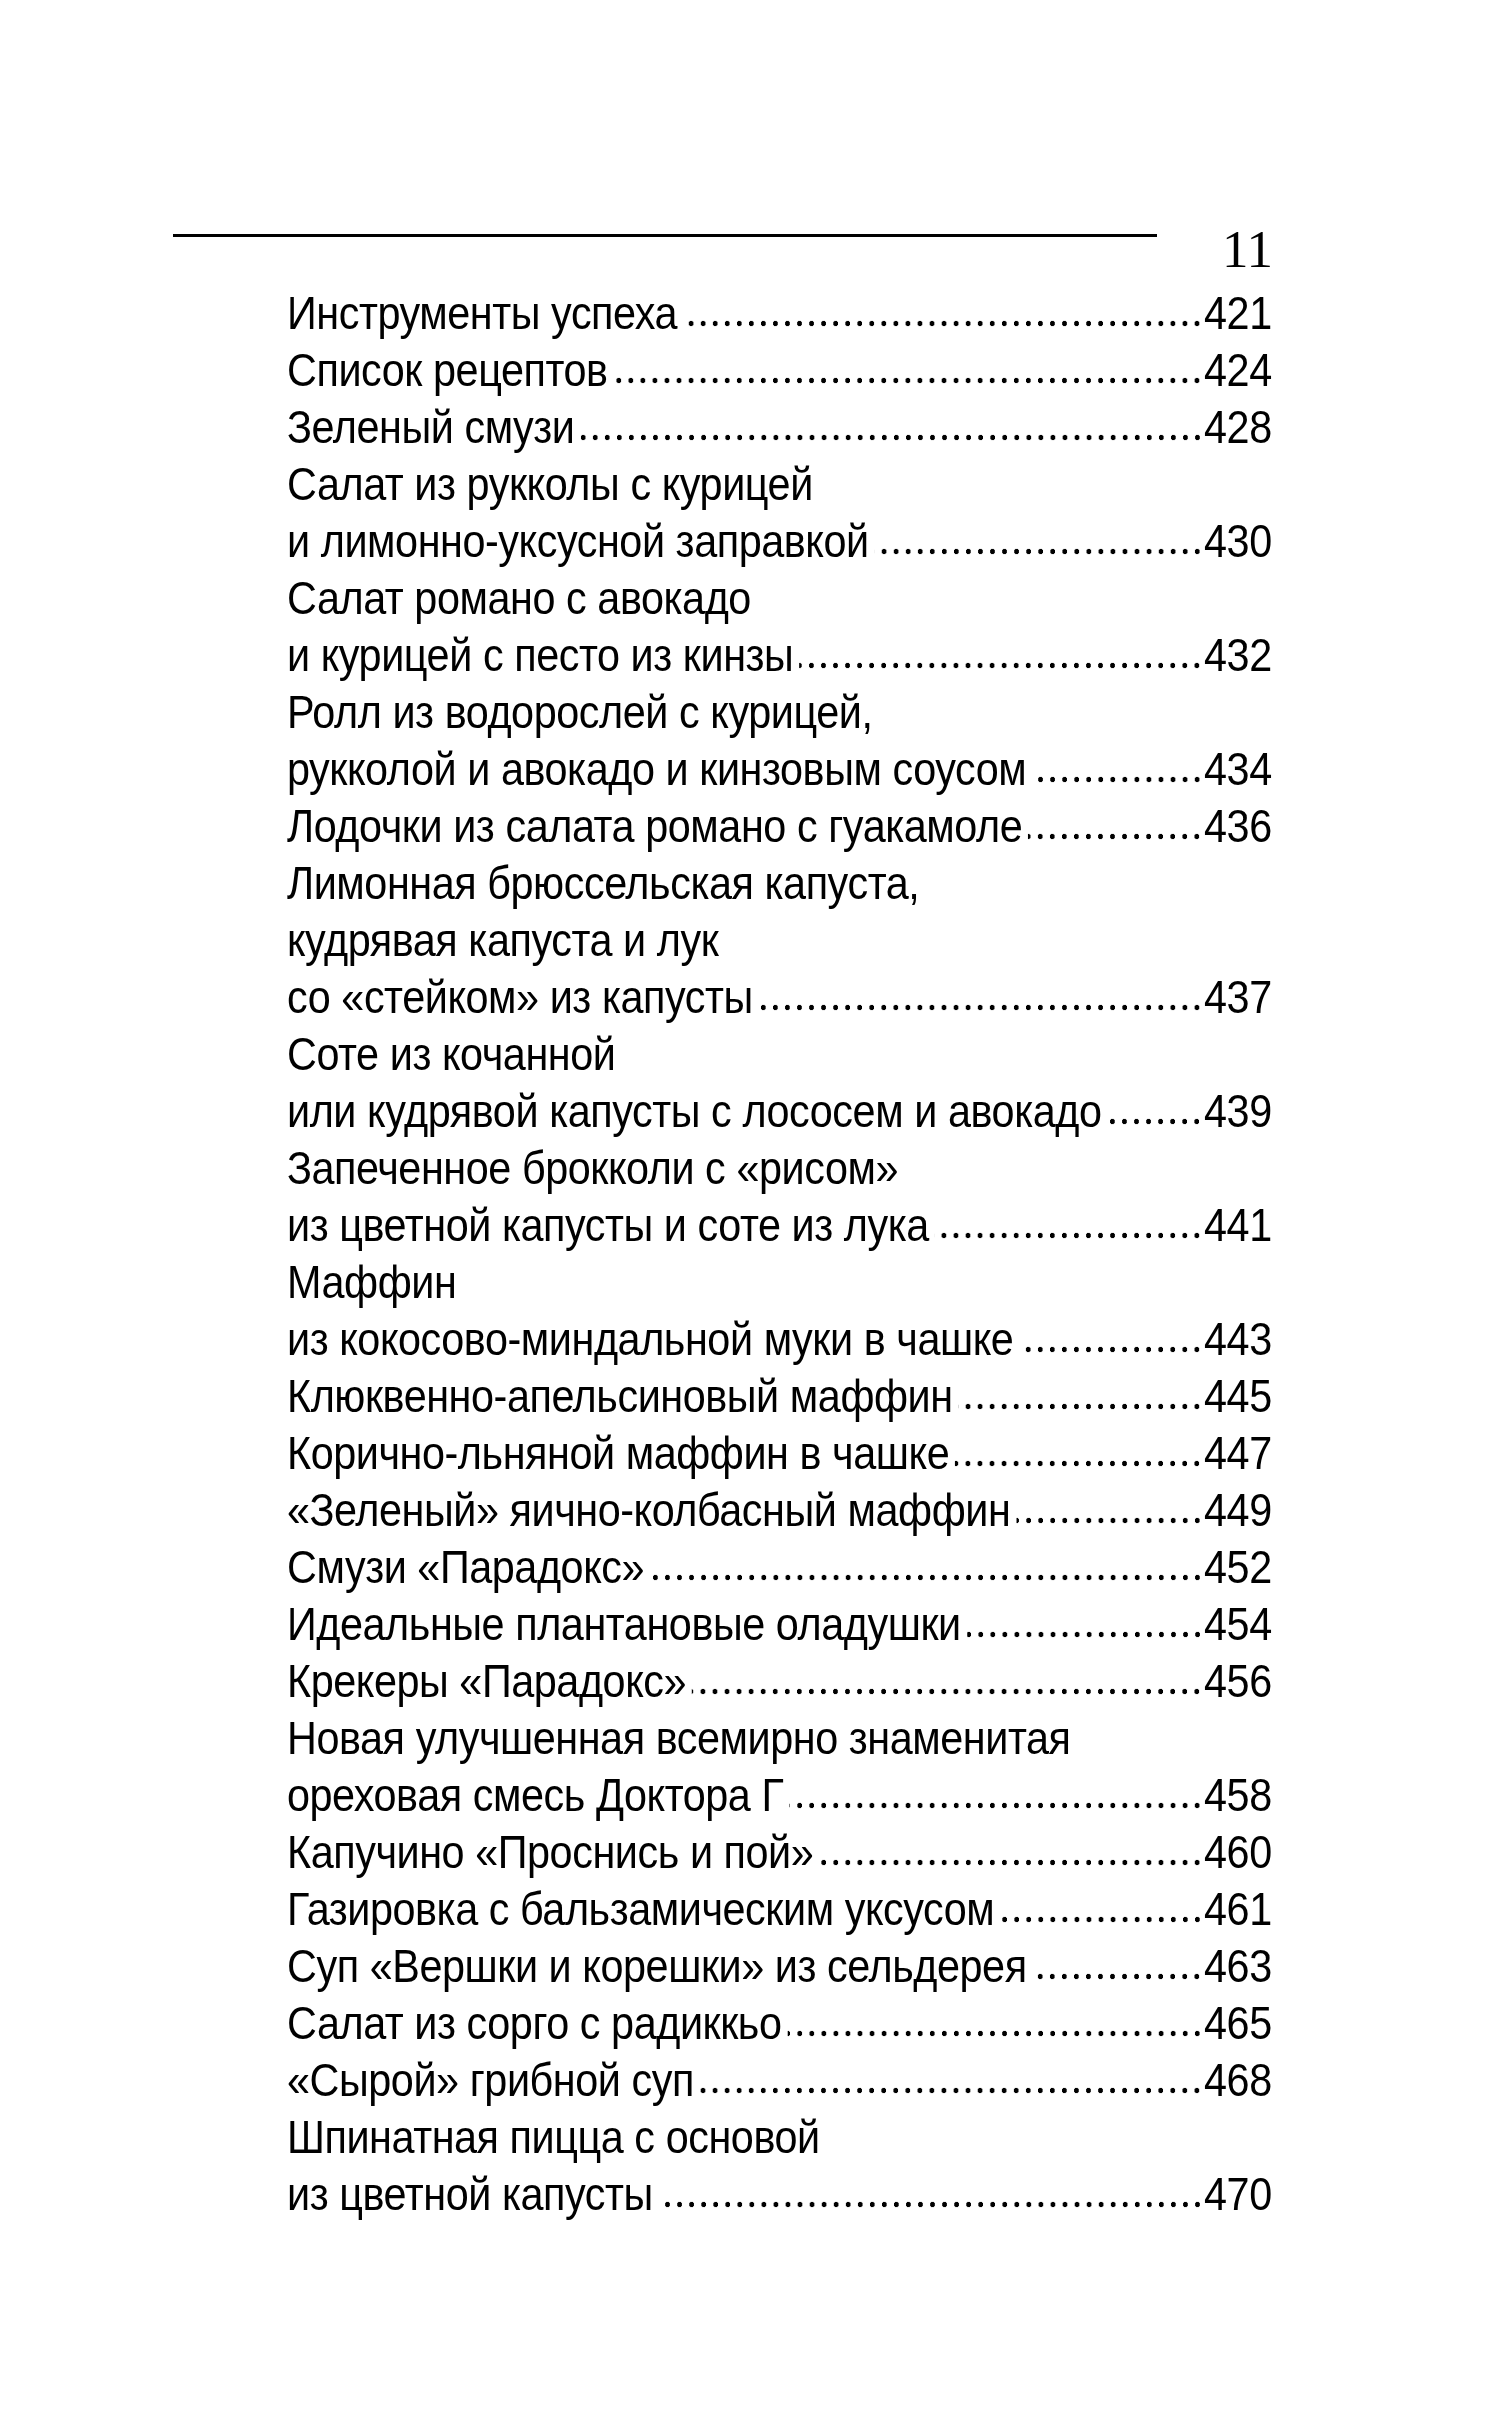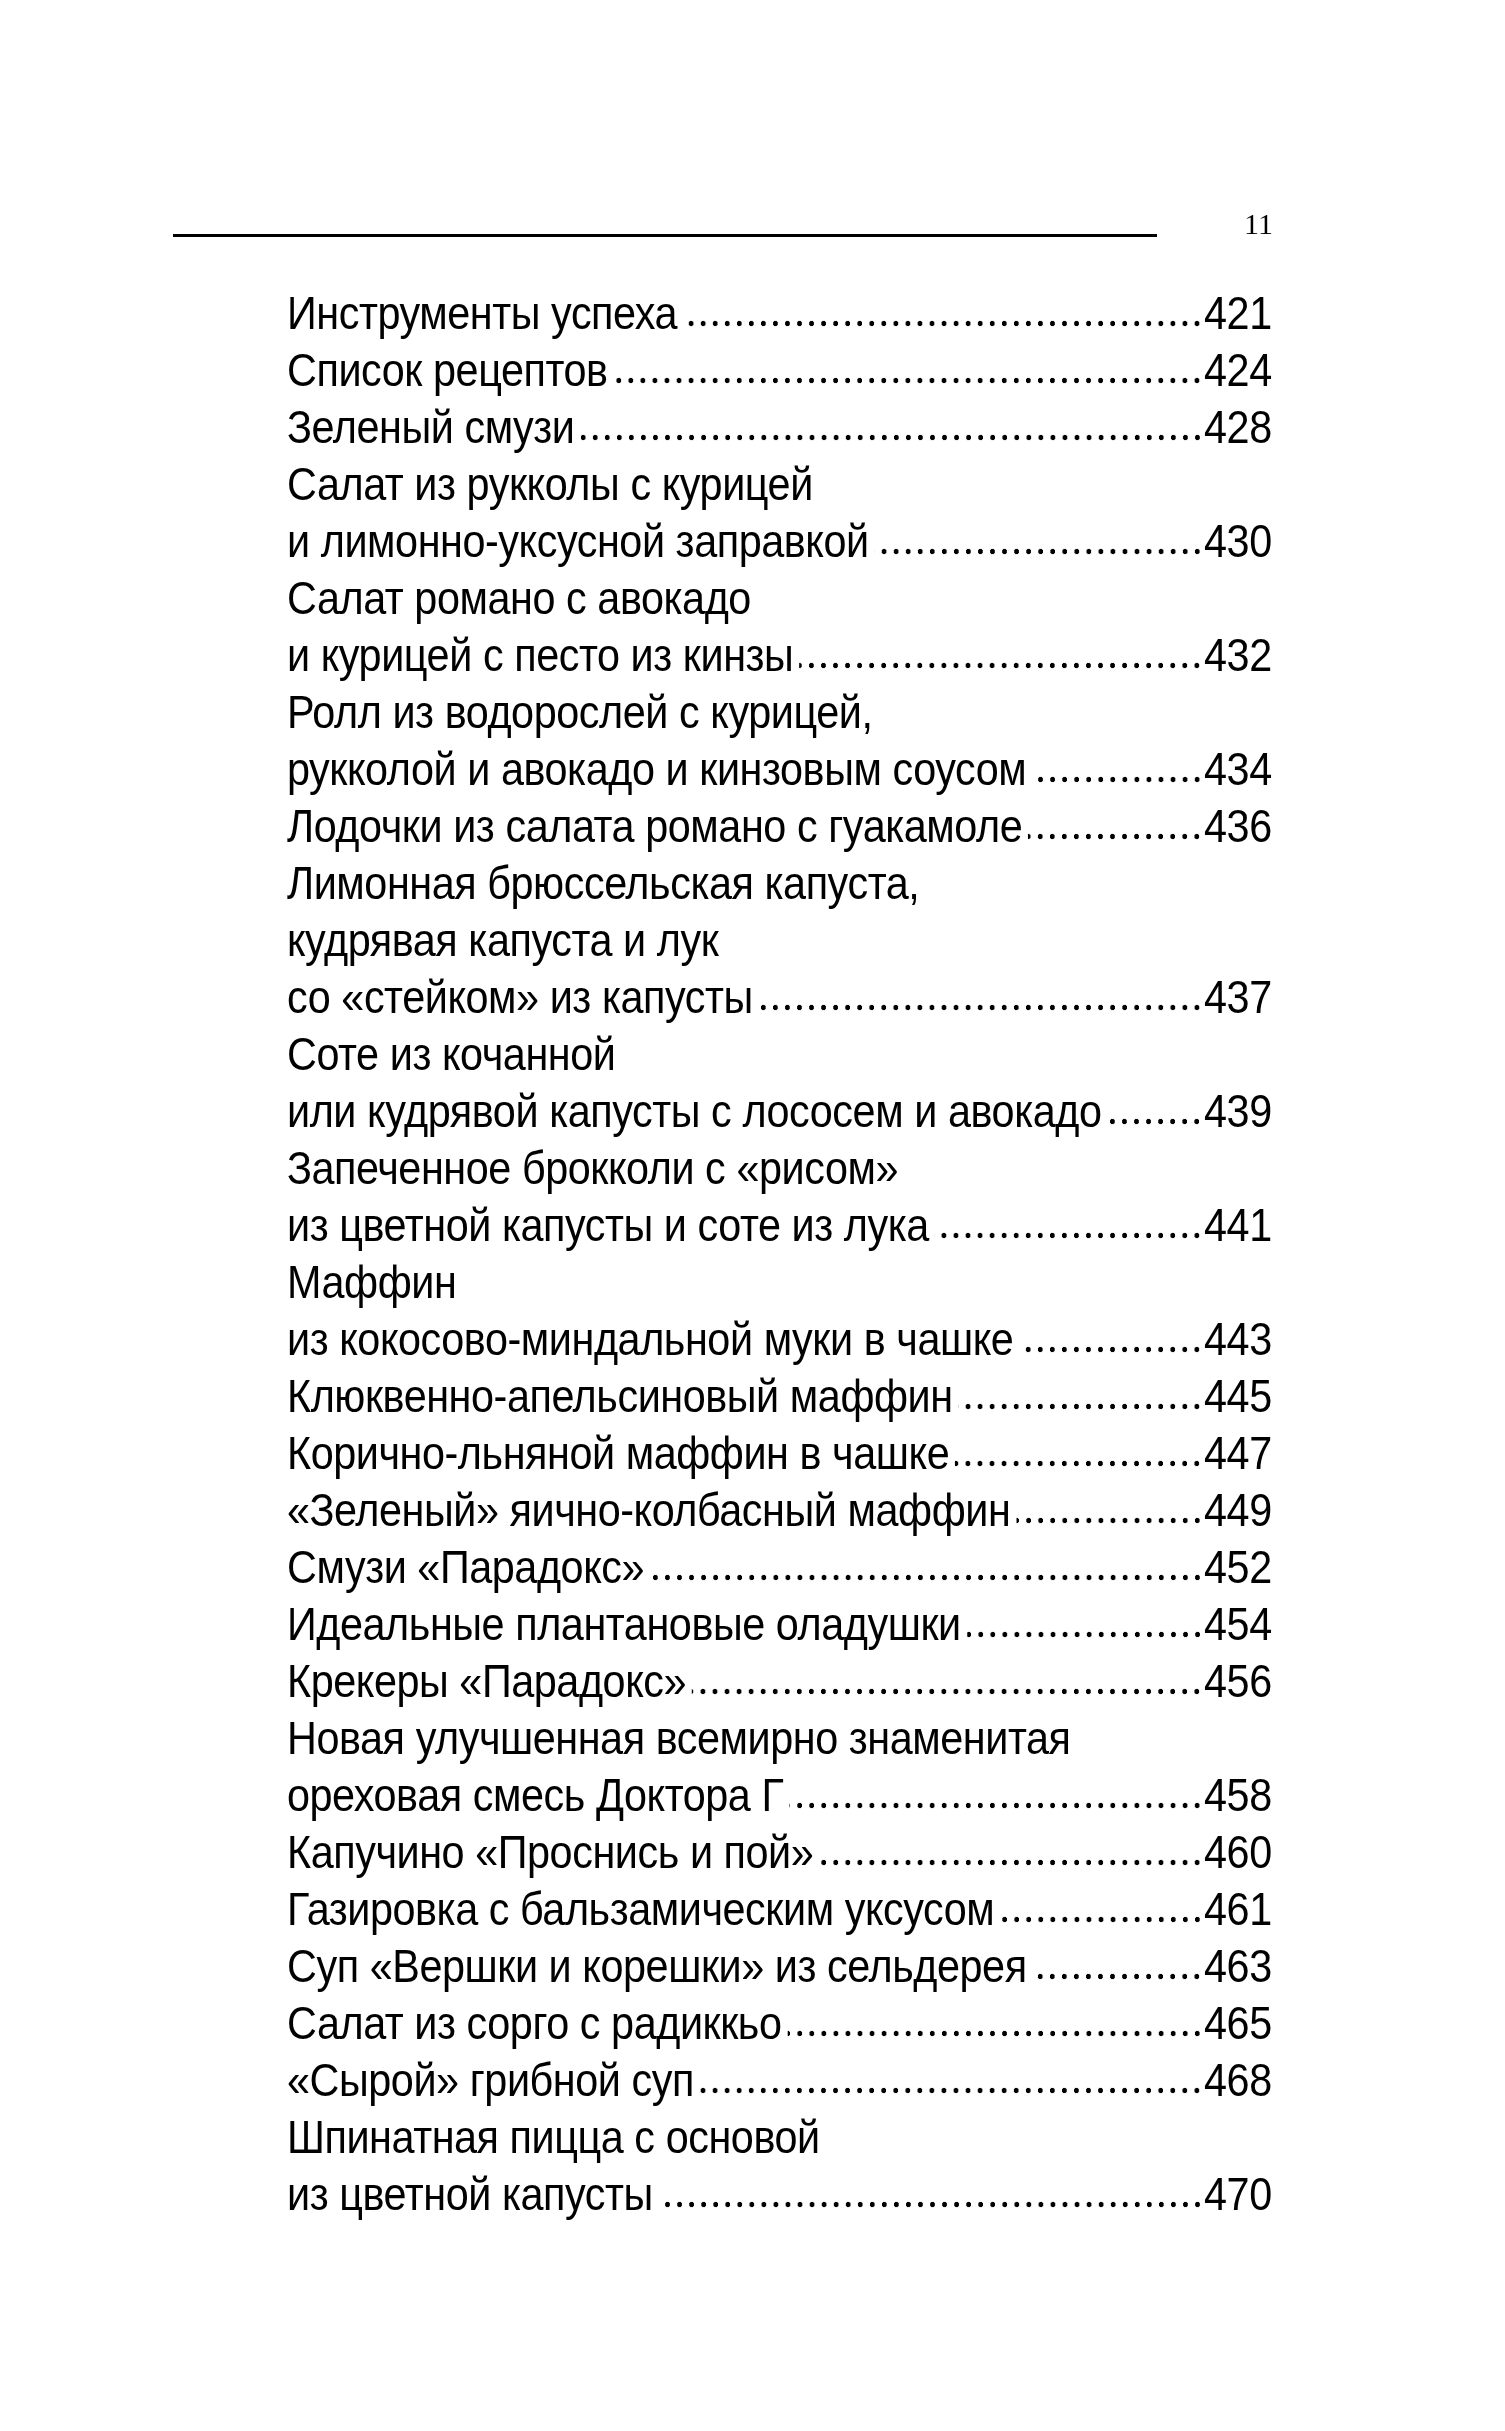--- a/index.html
+++ b/index.html
@@ -23,24 +23,24 @@
   .header-rule {
     position: absolute;
     left: 173px;
     top: 234px;
     width: 984px;
     height: 2.9px;
     background: #000000;
   }
   .folio {
     position: absolute;
-    top: 209px;
+    top: 223px;
     right: 233px;
     font-family: "Liberation Serif", serif;
-    font-size: 30px;
+    font-size: 53px;
     line-height: 1;
     color: #000000;
   }
   #toc {
     position: absolute;
     left: 287px;
     top: 284px;
     width: 1119px;
     transform: scaleX(0.88);
     transform-origin: left top;

